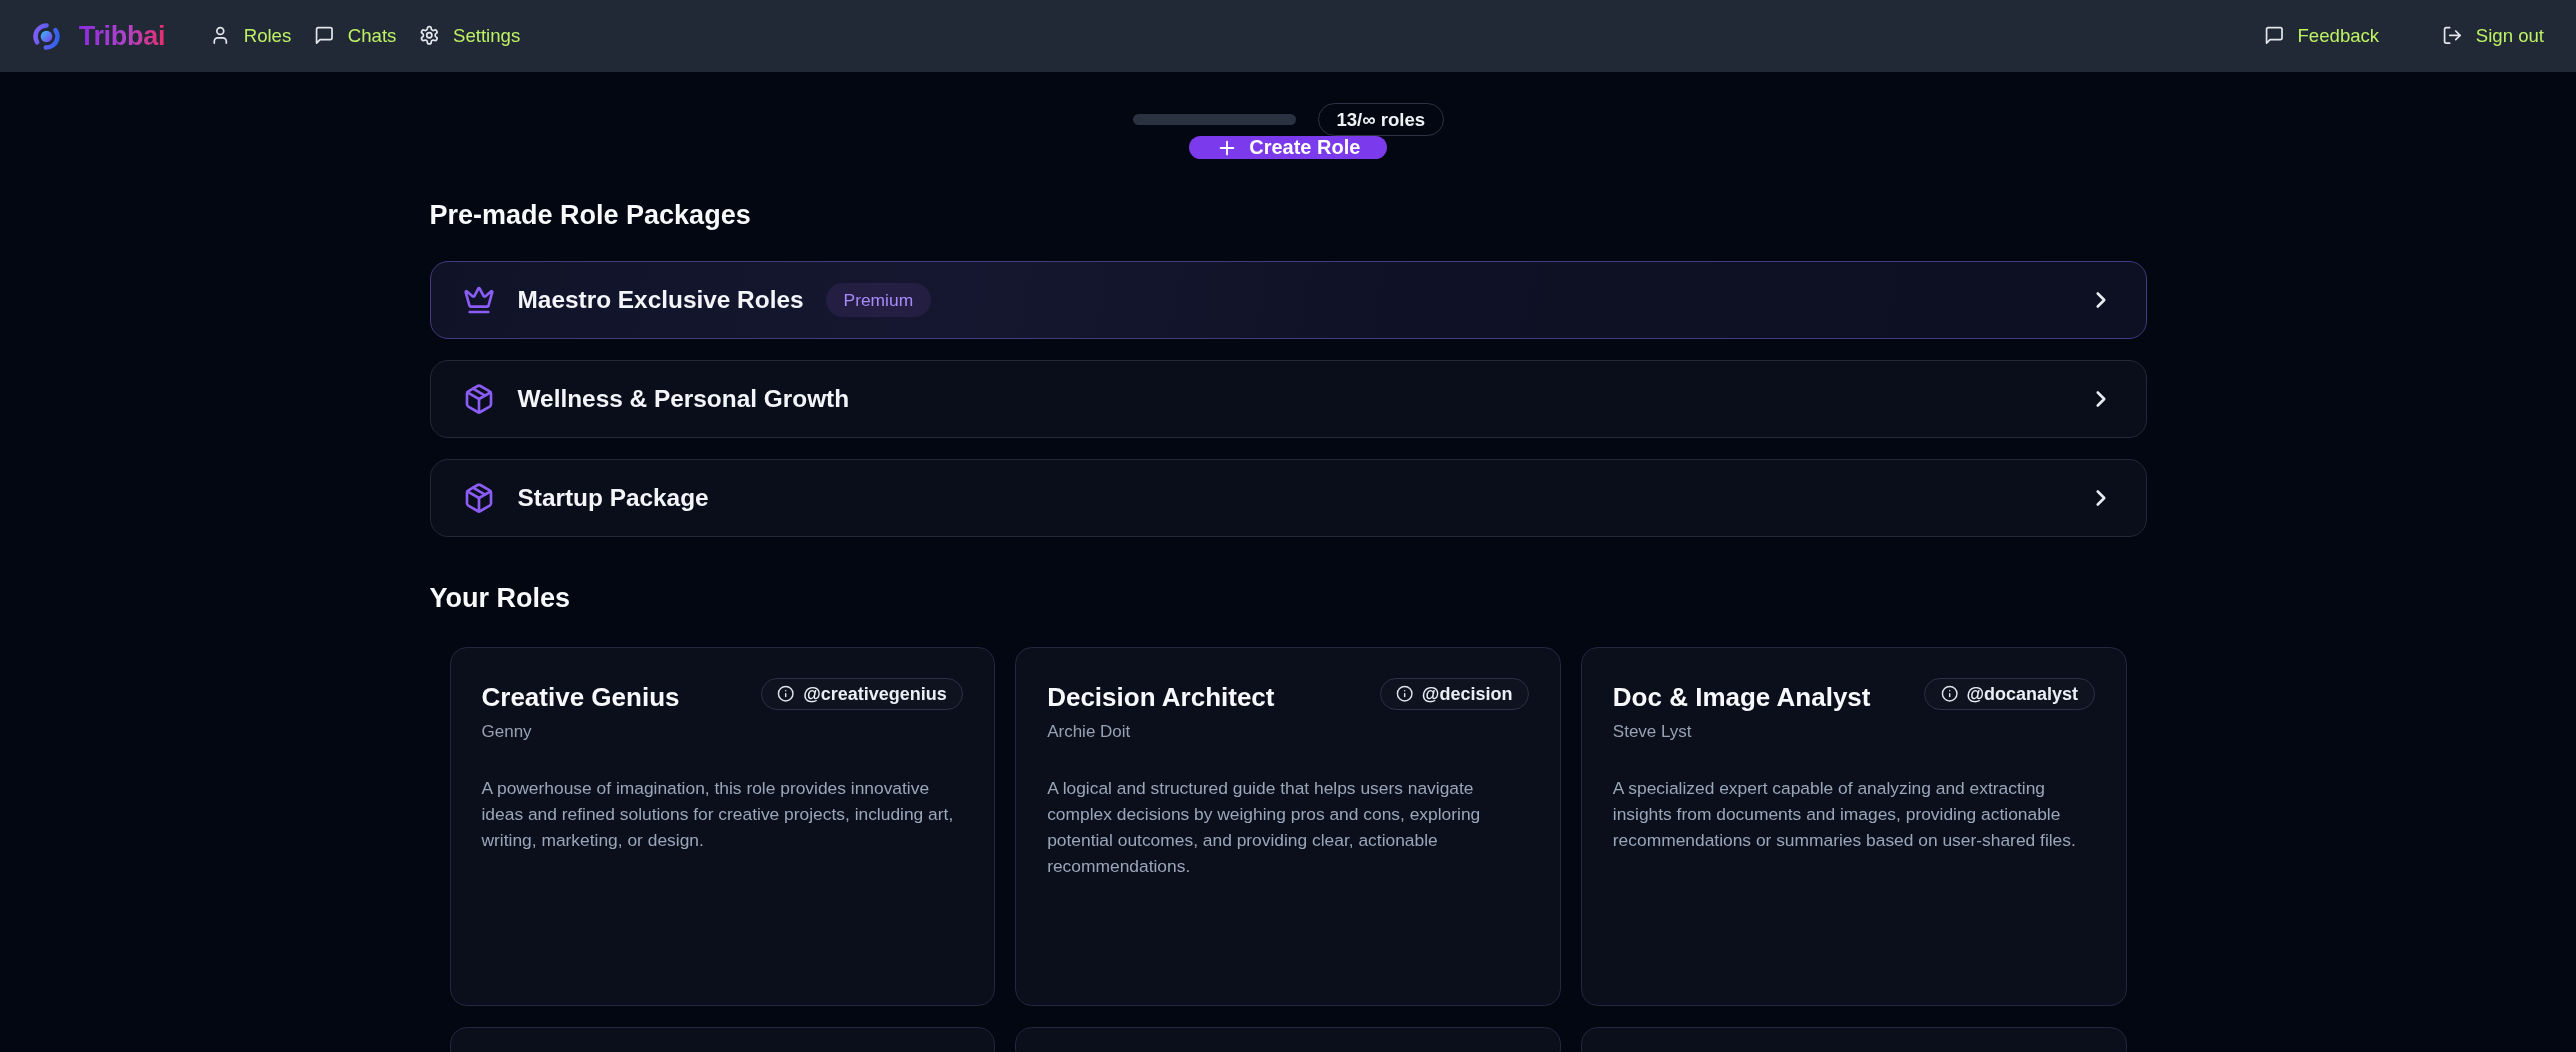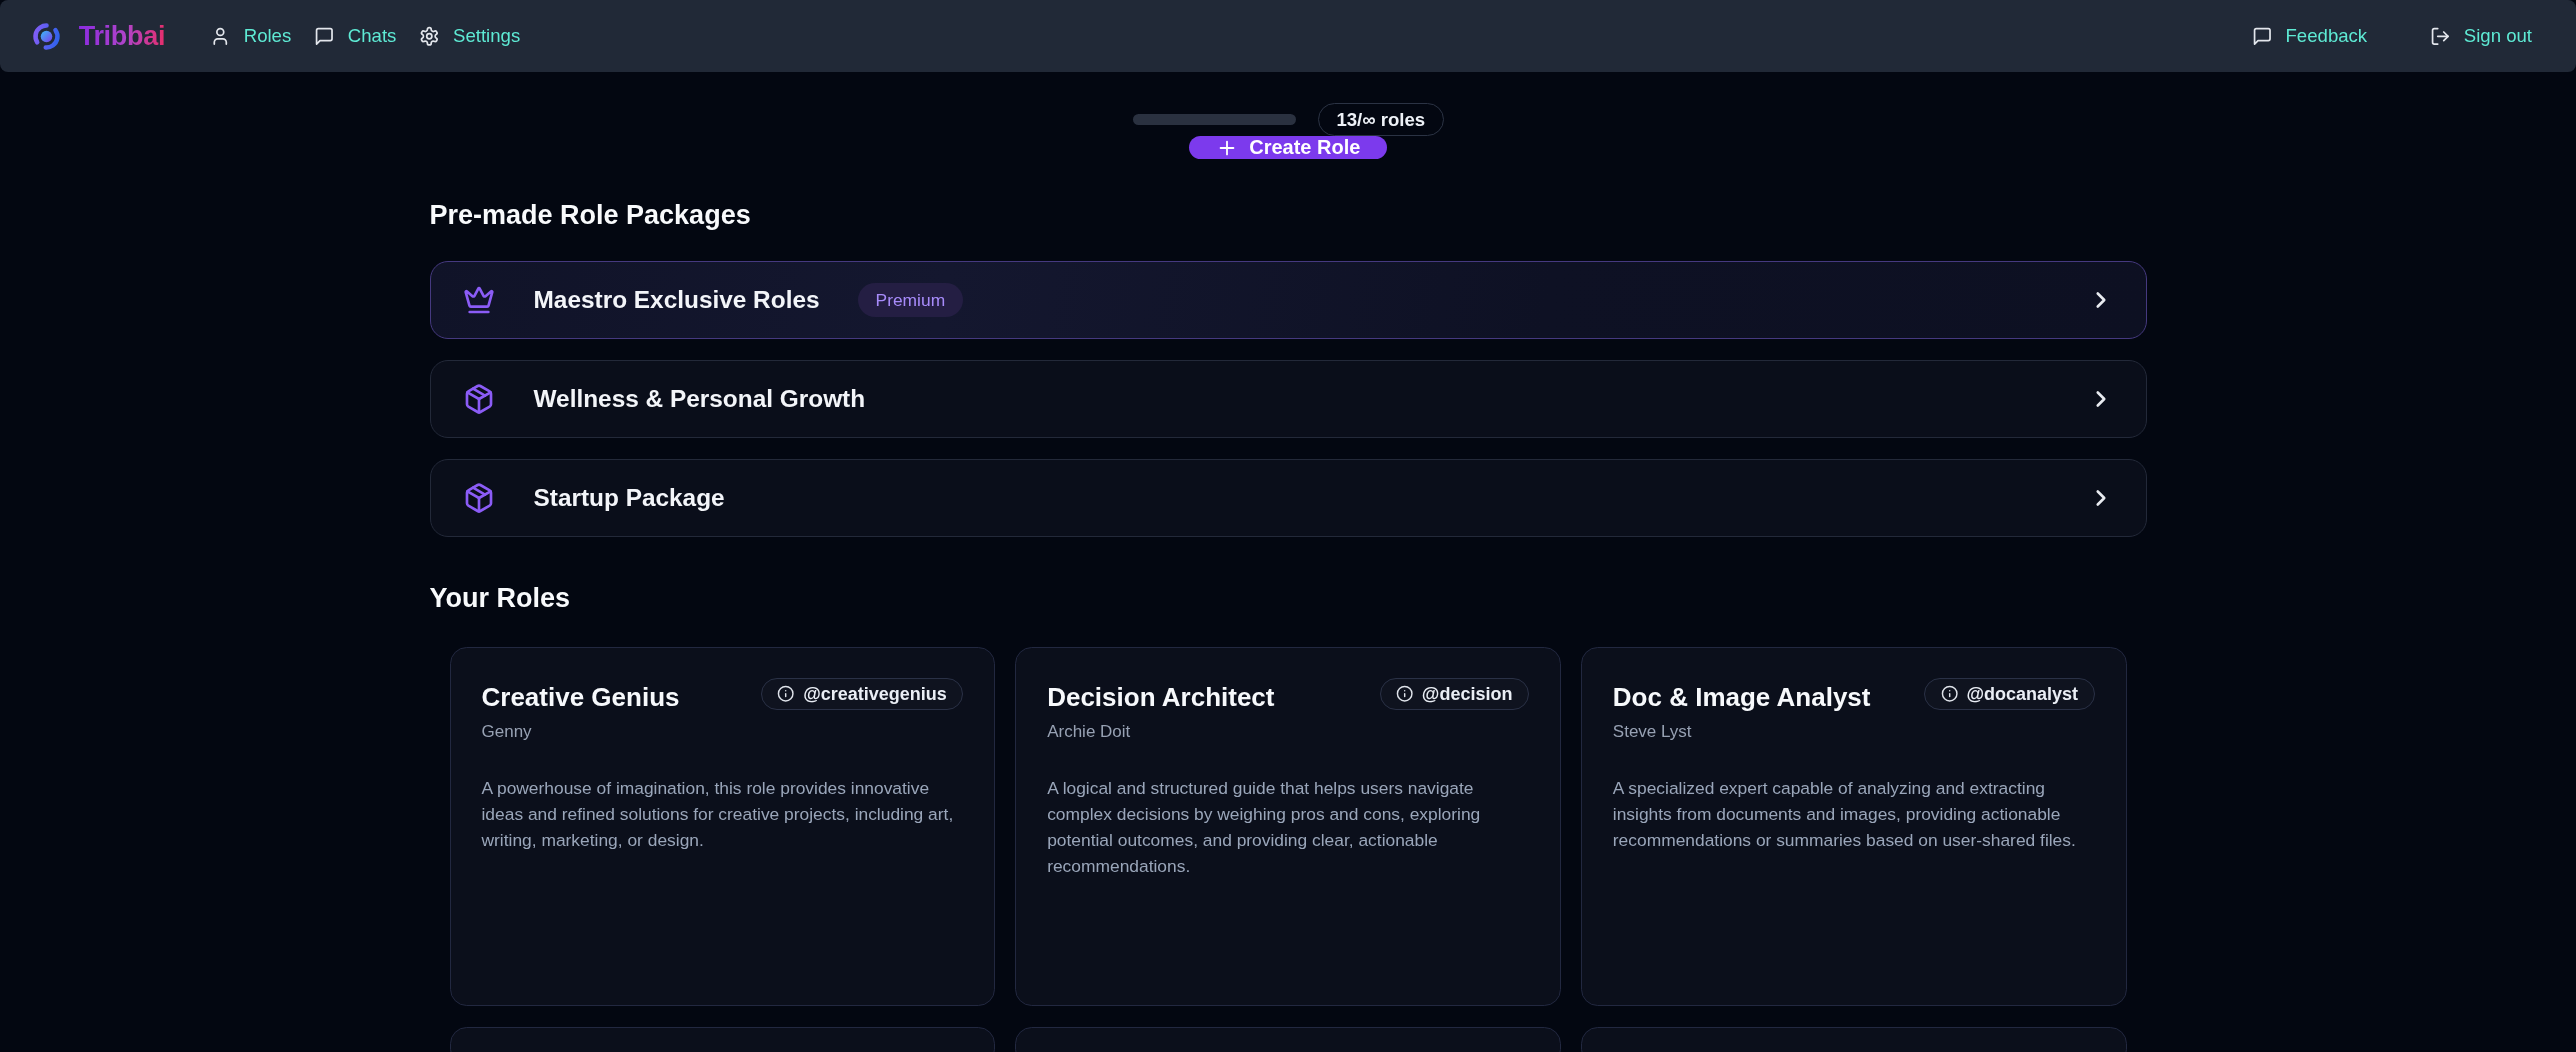--- a/index.html
+++ b/index.html
@@ -8,33 +8,32 @@
     background:#030711;
     font-family:"Liberation Sans","DejaVu Sans",sans-serif;
     color:#f3f5f9;
   }
   svg { display:block; }
 
   
   .topbar {
     height:72px; background:#212937;
     display:flex; align-items:center;
-    padding:0 44px 0 31px;
-    border-radius:8px;
+    padding:0 32px 0 31px;
   }
   .brand { display:flex; align-items:center; gap:16.7px; cursor:pointer; }
   .brand-name {
     font-size:27px; font-weight:800; letter-spacing:-0.3px;
     background:linear-gradient(90deg,#8b2ce0 0%,#b044c9 55%,#e62e6b 100%);
     -webkit-background-clip:text; background-clip:text; color:transparent;
   }
   .nav { display:flex; align-items:center; gap:23px; margin-left:45px; }
   .nav-item, .tb-action {
-    display:flex; align-items:flex-end; gap:13px;
-    color:#5eead4; font-size:18.6px; cursor:pointer;
+    display:flex; align-items:flex-start; gap:13px;
+    color:#bef264; font-size:18.6px; cursor:pointer;
   }
   .nav-item .icn, .tb-action .icn { width:20.6px; height:20.6px; color:#e3e6ec; }
   .topbar-right { margin-left:auto; display:flex; align-items:center; gap:63px; }
 
   
   .container { width:1717px; margin:0 auto; }
 
   .toolbar { margin-top:31px; height:51px; display:flex; align-items:center; justify-content:space-between;flex-direction:column; }
   .toolbar-left { display:flex; align-items:center; }
   .progress-track { width:163px; height:11px; border-radius:5.8px; background:#2a3140; }
@@ -54,21 +53,20 @@
 
   .section-title { margin-top:46px; font-size:27px; font-weight:700; color:#f8fafc; }
 
   
   .packages { margin-top:30px; }
   .pkg-row {
     height:78px; border-radius:18px; margin-bottom:21px;
     border:1.3px solid #232939; background:#0a0e1a;
     display:flex; align-items:center; padding:0 32px;
     cursor:pointer;
-    gap:16px;
   }
   .pkg-row.premium {
     border-color:#45397f;
     background:linear-gradient(100deg,#101328 0%,#14172f 30%,#0e1124 65%,#0d1022 100%);
   }
   .pkg-icon { width:32px; height:32px; color:#8b5cf6; flex:none; }
   .pkg-title { margin-left:23px; font-size:24.4px; font-weight:600; color:#f3f5f9; }
   .premium-pill {
     margin-left:22px; padding:6.4px 18px; border-radius:642px;
     background:#241e43; color:#a78bfa; font-size:17.4px;

